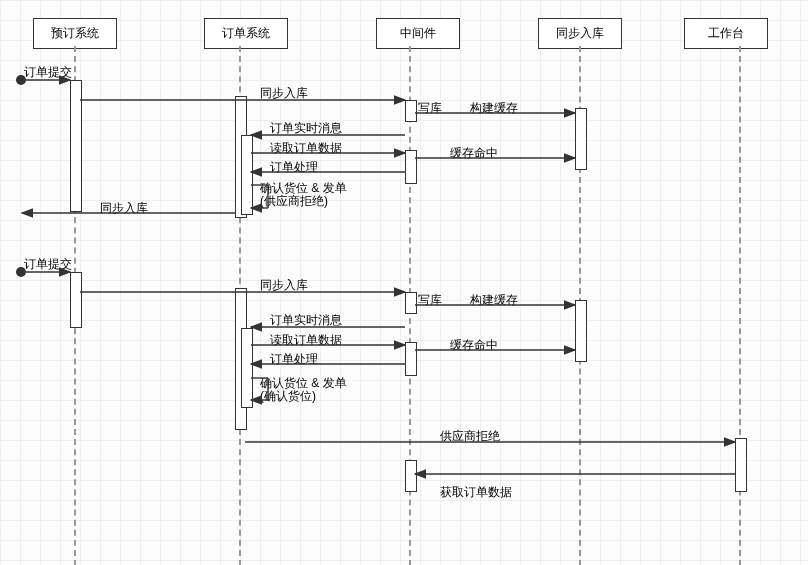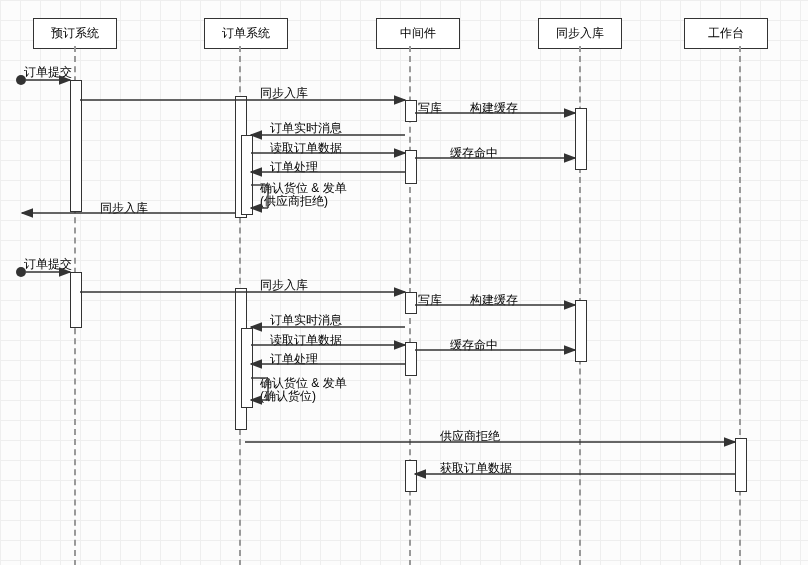--- a/index.html
+++ b/index.html
@@ -113,21 +113,21 @@
 <span class="msg" style="left:260px; top:277px; width:140px">同步入库</span>
 <span class="msg" style="left:418px; top:292px">写库</span>
 <span class="msg" style="left:470px; top:292px; width:100px">构建缓存</span>
 <span class="msg" style="left:270px; top:312px; width:130px">订单实时消息</span>
 <span class="msg" style="left:270px; top:332px; width:130px">读取订单数据</span>
 <span class="msg" style="left:450px; top:337px; width:120px">缓存命中</span>
 <span class="msg" style="left:270px; top:351px; width:130px">订单处理</span>
 <span class="msg" style="left:260px; top:375px; width:140px">确认货位 &amp; 发单</span>
 <span class="msg" style="left:260px; top:388px; width:140px">(确认货位)</span>
 <span class="msg" style="left:440px; top:428px; width:280px">供应商拒绝</span>
-<span class="msg" style="left:440px; top:460px; width:280px">获取订单数据</span>
+<span class="msg" style="left:440px; top:484px; width:280px">获取订单数据</span>
 
 <svg class="arrows">
   <defs>
     <marker id="head" markerWidth="9" markerHeight="7" refX="8" refY="3.5" orient="auto">
       <polygon points="0 0, 9 3.5, 0 7" fill="#333"></polygon>
     </marker>
   </defs>
 
   <line class="arrow" x1="26" y1="80" x2="70" y2="80"></line>
   <line class="arrow" x1="80" y1="100" x2="405" y2="100"></line>

